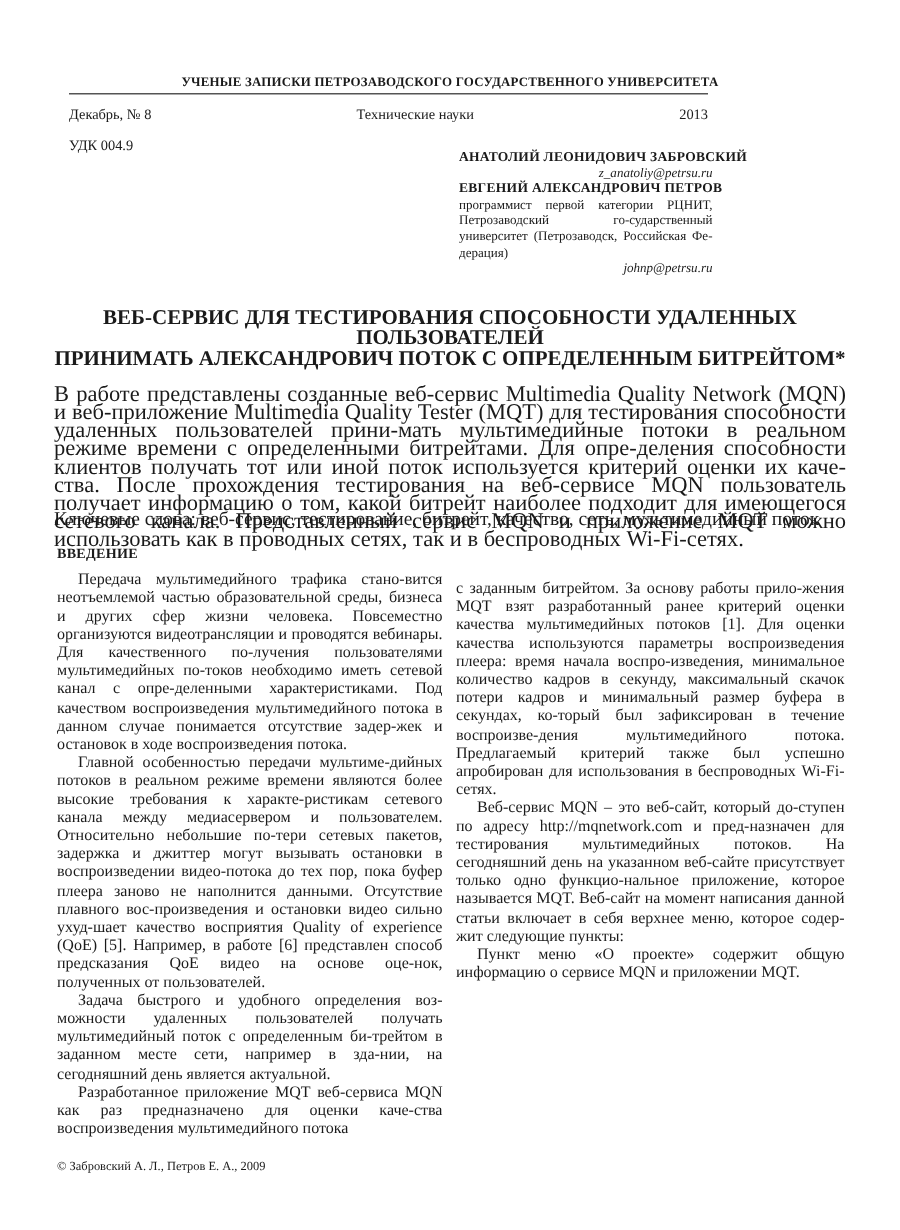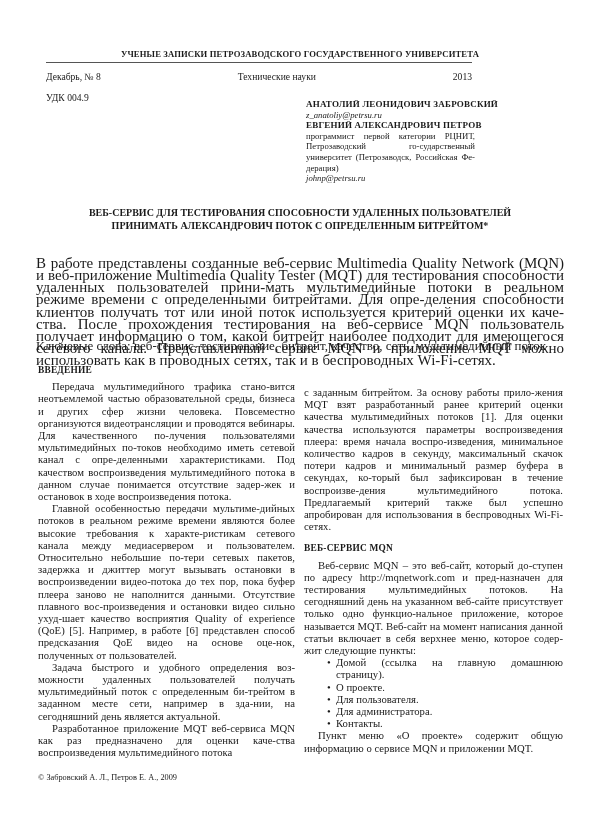--- a/index.html
+++ b/index.html
@@ -28,24 +28,24 @@
   }
   .authors {
     position: absolute; left: 306px; top: 99px; width: 169px;
     font-size: 8.7px; line-height: 10.6px;
   }
   .author-name {
     display: block; text-align: right; font-weight: bold; font-size: 9px;
     letter-spacing: 0.2px; white-space: nowrap;
   }
   .author-affil { display: block; text-align: justify; }
-  .author-email { display: block; font-style: italic; }
+  .author-email { display: block; font-style: italic; text-align: right; }
   .article-title {
     position: absolute; left: 30px; top: 206px; width: 540px;
-    text-align: center; font-weight: bold; font-size: 10px; line-height: 13.4px;
+    text-align: center; font-weight: bold; font-size: 14px; line-height: 13.4px;
   }
   .abstract {
     position: absolute; left: 36px; top: 257px; width: 528px;
     font-size: 15px; line-height: 12.15px; text-align: justify;
   }
   .keywords {
     position: absolute; left: 36px; top: 338px; width: 528px;
     font-size: 13px;
   }
   .column {
@@ -101,25 +101,17 @@
 <div class="column col-left">
   <div class="section-heading">ВВЕДЕНИЕ</div>
   <p class="para">Передача мультимедийного трафика стано-вится неотъемлемой частью образовательной среды, бизнеса и других сфер жизни человека. Повсеместно организуются видеотрансляции и проводятся вебинары. Для качественного по-лучения пользователями мультимедийных по-токов необходимо иметь сетевой канал с опре-деленными характеристиками. Под качеством воспроизведения мультимедийного потока в данном случае понимается отсутствие задер-жек и остановок в ходе воспроизведения потока.</p>
   <p class="para">Главной особенностью передачи мультиме-дийных потоков в реальном режиме времени являются более высокие требования к характе-ристикам сетевого канала между медиасервером и пользователем. Относительно небольшие по-тери сетевых пакетов, задержка и джиттер могут вызывать остановки в воспроизведении видео-потока до тех пор, пока буфер плеера заново не наполнится данными. Отсутствие плавного вос-произведения и остановки видео сильно ухуд-шает качество восприятия Quality of experience (QoE) [5]. Например, в работе [6] представлен способ предсказания QoE видео на основе оце-нок, полученных от пользователей.</p>
   <p class="para">Задача быстрого и удобного определения воз-можности удаленных пользователей получать мультимедийный поток с определенным би-трейтом в заданном месте сети, например в зда-нии, на сегодняшний день является актуальной.</p>
   <p class="para">Разработанное приложение MQT веб-сервиса MQN как раз предназначено для оценки каче-ства воспроизведения мультимедийного потока</p>
 </div>
 
 <div class="column col-right">
   <p>с заданным битрейтом. За основу работы прило-жения MQT взят разработанный ранее критерий оценки качества мультимедийных потоков [1]. Для оценки качества используются параметры воспроизведения плеера: время начала воспро-изведения, минимальное количество кадров в секунду, максимальный скачок потери кадров и минимальный размер буфера в секундах, ко-торый был зафиксирован в течение воспроизве-дения мультимедийного потока. Предлагаемый критерий также был успешно апробирован для использования в беспроводных Wi-Fi-сетях.</p>
-  <div class="section-heading" style="margin-top:10px;">ВЕБ-СЕРВИС MQN</div>
   <p class="para">Веб-сервис MQN – это веб-сайт, который до-ступен по адресу http://mqnetwork.com и пред-назначен для тестирования мультимедийных потоков. На сегодняшний день на указанном веб-сайте присутствует только одно функцио-нальное приложение, которое называется MQT. Веб-сайт на момент написания данной статьи включает в себя верхнее меню, которое содер-жит следующие пункты:</p>
-  <ul class="bullets">
-    <li>Домой (ссылка на главную домашнюю страницу).</li>
-    <li>О проекте.</li>
-    <li>Для пользователя.</li>
-    <li>Для администратора.</li>
-    <li>Контакты.</li>
-  </ul>
   <p class="para">Пункт меню «О проекте» содержит общую информацию о сервисе MQN и приложении MQT.</p>
 </div>
 
 <div class="copyright">© Забровский А. Л., Петров Е. А., 2009</div>
 
 </body></html>

